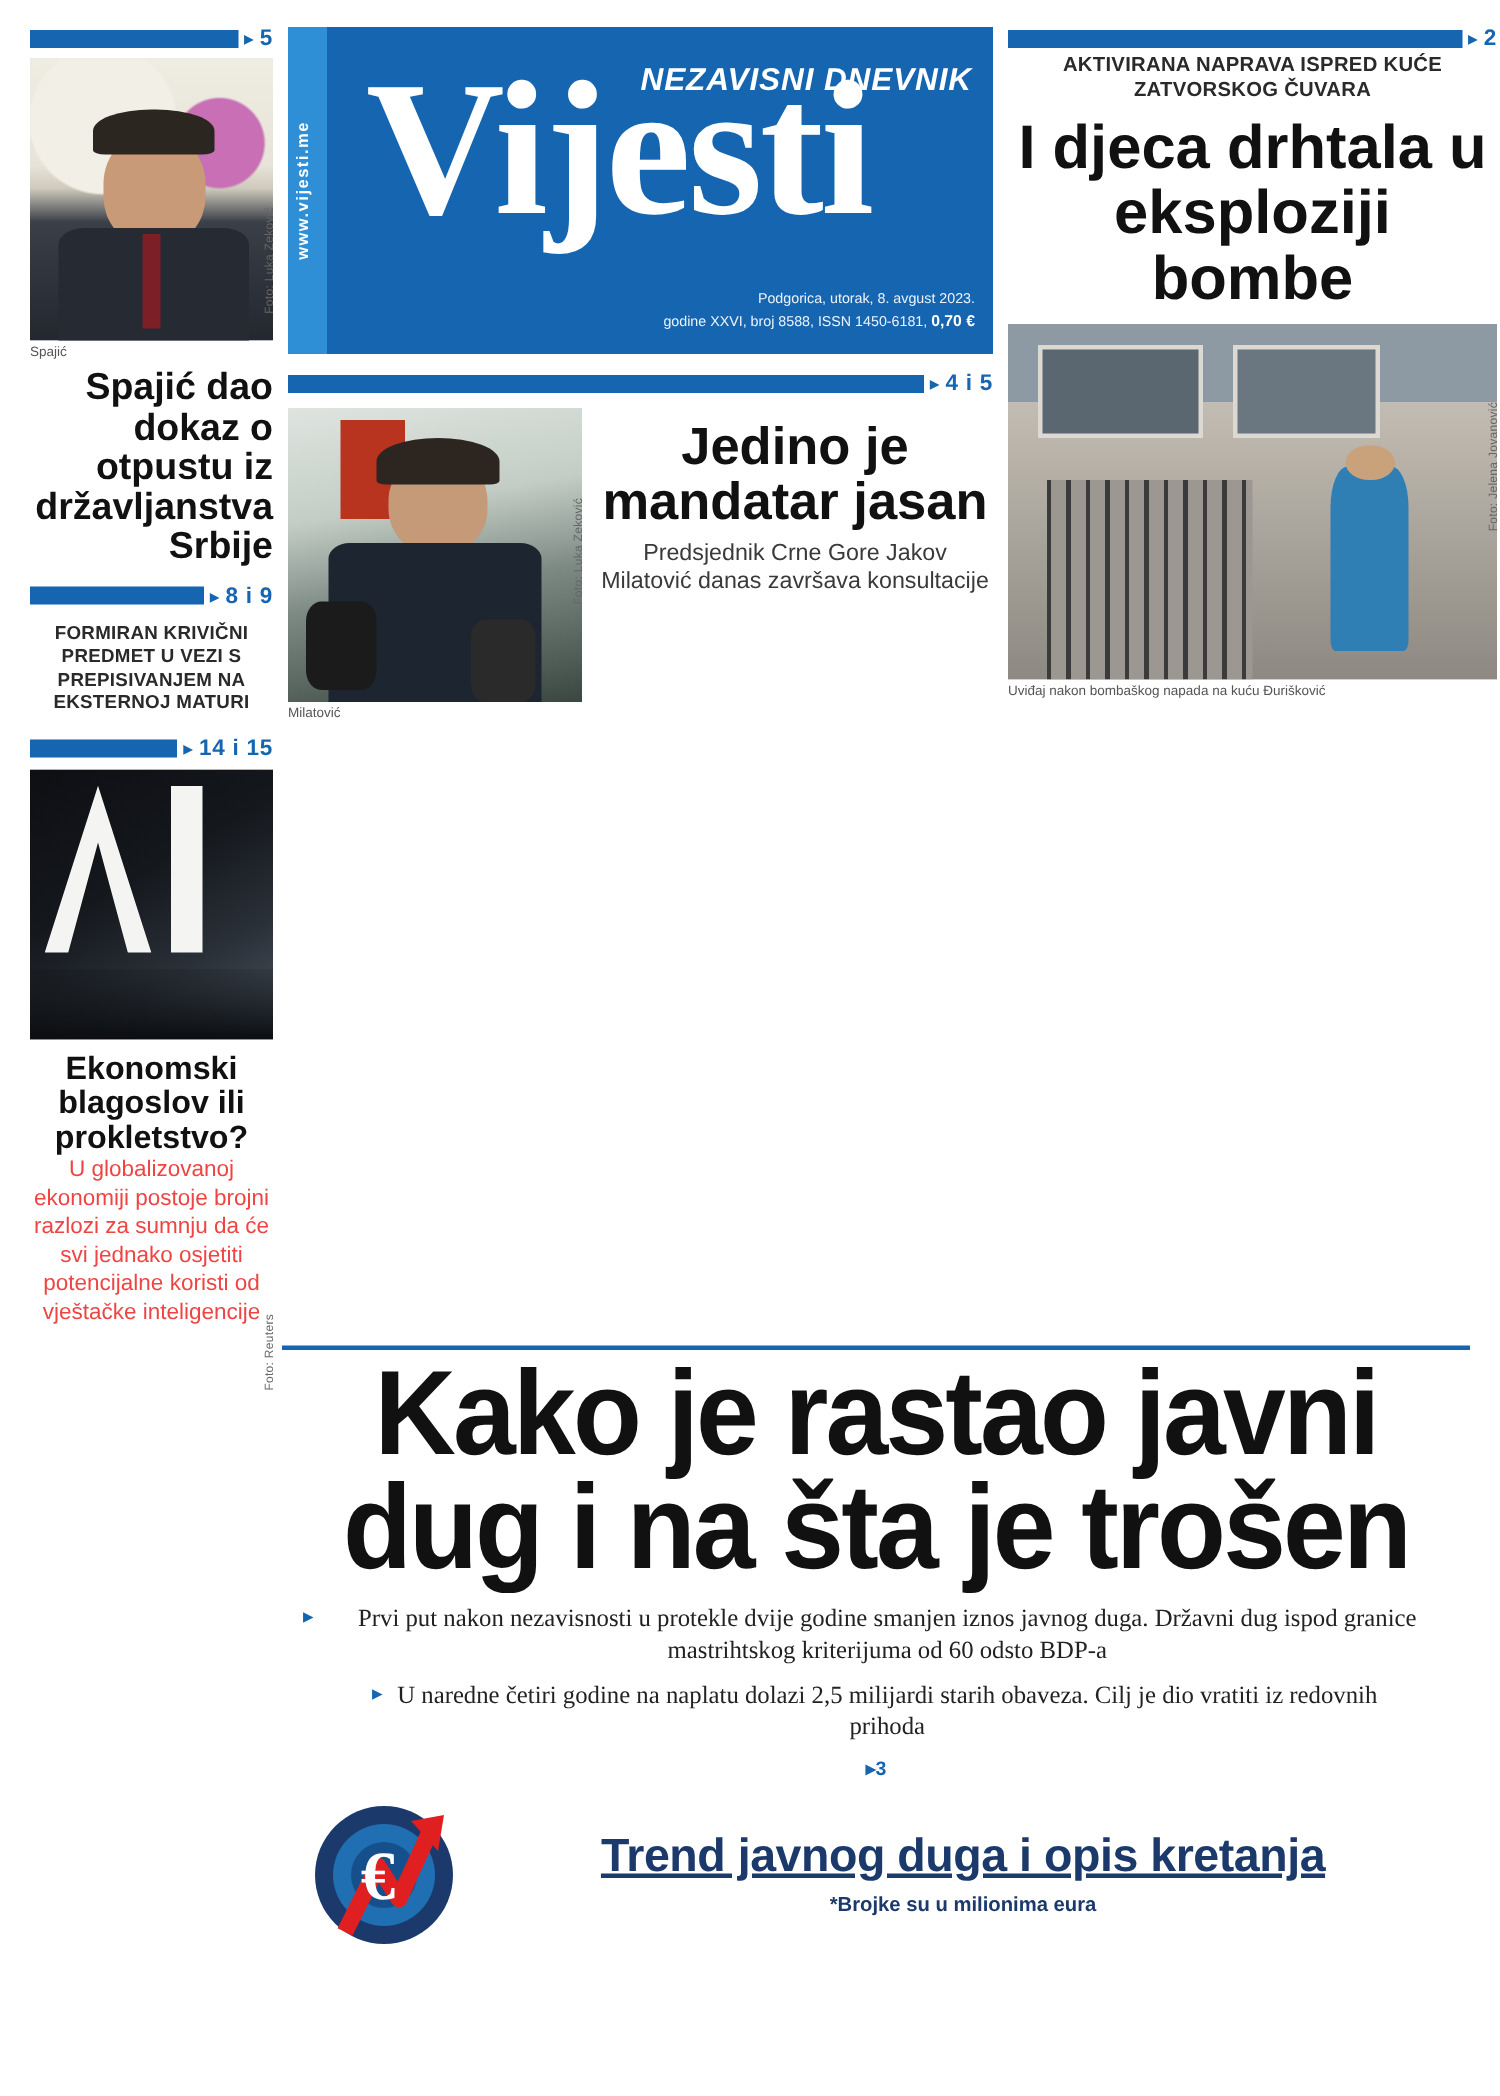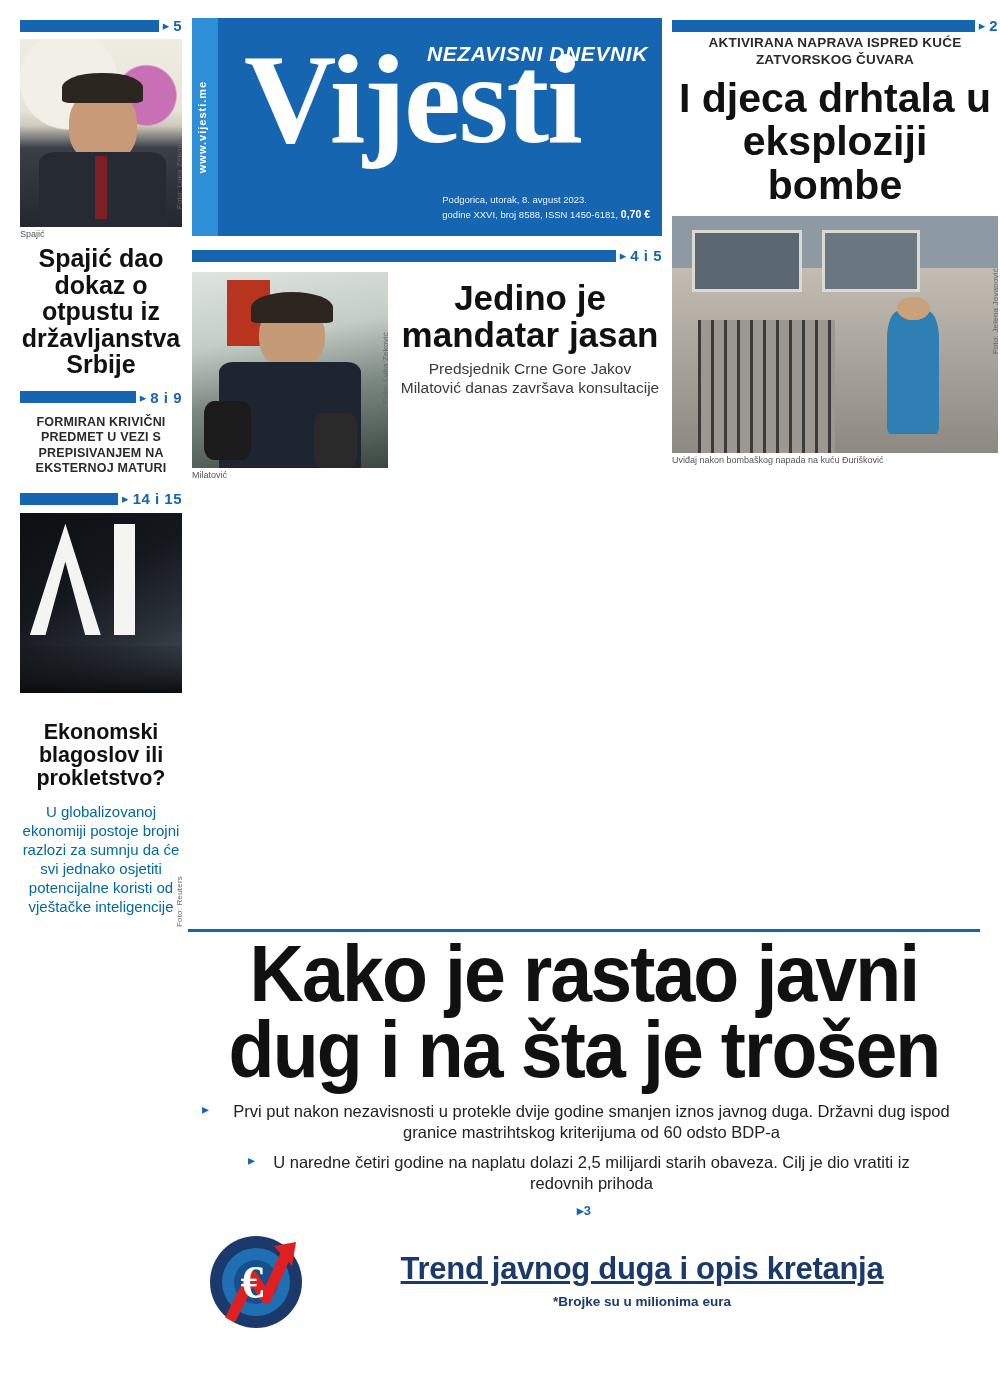--- a/index.html
+++ b/index.html
@@ -40,26 +40,26 @@
   .photo .ph-inner { position:absolute; inset:0; }
 
   
   .top { display:flex; gap:10px; align-items:flex-start; }
   .colLeft { width:162px; flex:0 0 162px; position:relative; }
   .colMid { width:470px; flex:0 0 470px; position:relative; }
   .colRight { width:326px; flex:0 0 326px; position:relative; }
 
   
   .spajic-photo { width:100%; height:188px; margin-top:6px; position:relative; }
-  .left-hl { font-size:25px; margin-top:6px; }
+  .left-hl { font-size:25px; margin-top:6px;text-align:right; }
   .left-kicker { font-size:12.5px; margin-top:10px; }
   .left-hl2 { font-size:25px; margin-top:8px; }
   .ai-photo { width:100%; height:180px; margin-top:7px; position:relative; }
-  .left-hl3 { font-size:21.5px; margin-top:28px; }
-  .left-body { text-align:center; font-size:15px; line-height:1.26; color:#0369a1; margin-top:14px; }
+  .left-hl3 { font-size:21.5px; margin-top:8px; }
+  .left-body { text-align:center; font-size:15px; line-height:1.26; color:#ef4444; margin-top:2px; }
 
   
   .masthead {
     height:218px; background:#1565b0; position:relative; overflow:hidden;
   }
   .mh-spine {
     position:absolute; left:0; top:0; bottom:0; width:26px; background:#2e8fd6;
   }
   .mh-url {
     position:absolute; left:4px; top:50%; transform:translateY(-50%) rotate(180deg);
@@ -69,21 +69,21 @@
   .mh-tag {
     position:absolute; right:14px; top:24px; color:#fff;
     font-size:21px; font-weight:bold; font-style:italic; letter-spacing:.6px;
   }
   .mh-logo {
     position:absolute; left:52px; top:26px; color:#fff;
     font-family:"Liberation Serif", serif; font-size:128px; font-weight:bold;
     line-height:.86; letter-spacing:-2px;
   }
   .mh-meta {
-    position:absolute; right:12px; bottom:14px; color:#eaf3fb;
+    position:absolute; right:12px; bottom:14px; text-align:right; color:#eaf3fb;
     font-size:9.5px; line-height:1.45; white-space:nowrap;
   }
   .mh-meta b { color:#fff; font-size:10.5px; }
 
   .mid-row { display:flex; gap:10px; margin-top:9px; }
   .milatovic-photo { width:196px; flex:0 0 196px; height:196px; position:relative; }
   .mid-text { flex:1; }
   .mid-hl { font-size:35px; margin-top:7px; }
   .mid-sub { font-size:15.5px; margin-top:7px; }
 
@@ -98,21 +98,21 @@
     text-align:center; font-weight:bold; color:#111;
     font-size:80px; line-height:.96; letter-spacing:-2px;
     font-family:"Liberation Sans Narrow","Liberation Sans",sans-serif;
     transform:scaleX(.94); transform-origin:center;
     margin-top:4px;
   }
 
   .bullets { margin-top:12px; }
   .bullet { display:flex; gap:8px; align-items:flex-start; margin-bottom:10px; padding:0 14px; }
   .bullet .bt { color:#1565b0; font-size:14px; line-height:1.2; flex:0 0 auto; }
-  .bullet .btxt { flex:1; text-align:center; font-size:16.5px; line-height:1.24; color:#222; }
+  .bullet .btxt { flex:1; text-align:center; font-size:16.5px; line-height:1.24; color:#222;font-family:Liberation Serif, serif; }
   .page3 { text-align:center; color:#1565b0; font-weight:bold; font-size:13px; margin:2px 0 6px; }
 
   
   .info { margin-top:4px; }
   .info-head { display:flex; align-items:center; gap:14px; padding-left:12px; }
   .euro-badge { width:120px; height:112px; flex:0 0 120px; position:relative; }
   .info-titles { flex:1; text-align:center; padding-right:30px; }
   .info-title {
     font-size:31px; font-weight:bold; color:#1b3a6b; letter-spacing:-.3px;text-decoration:underline;
   }

